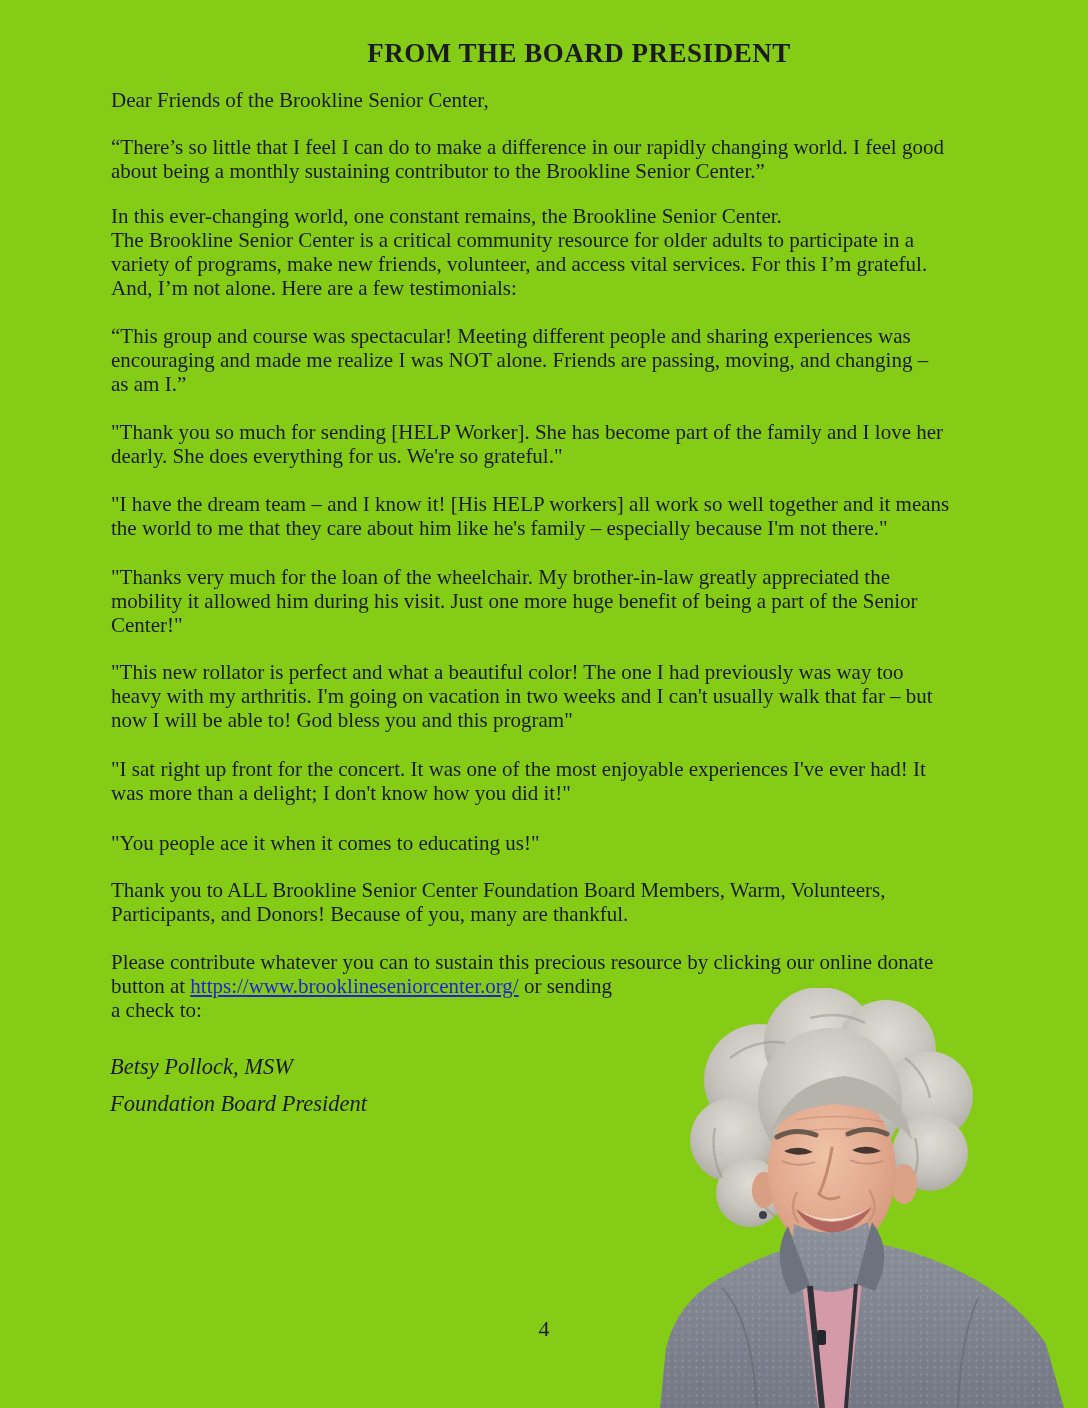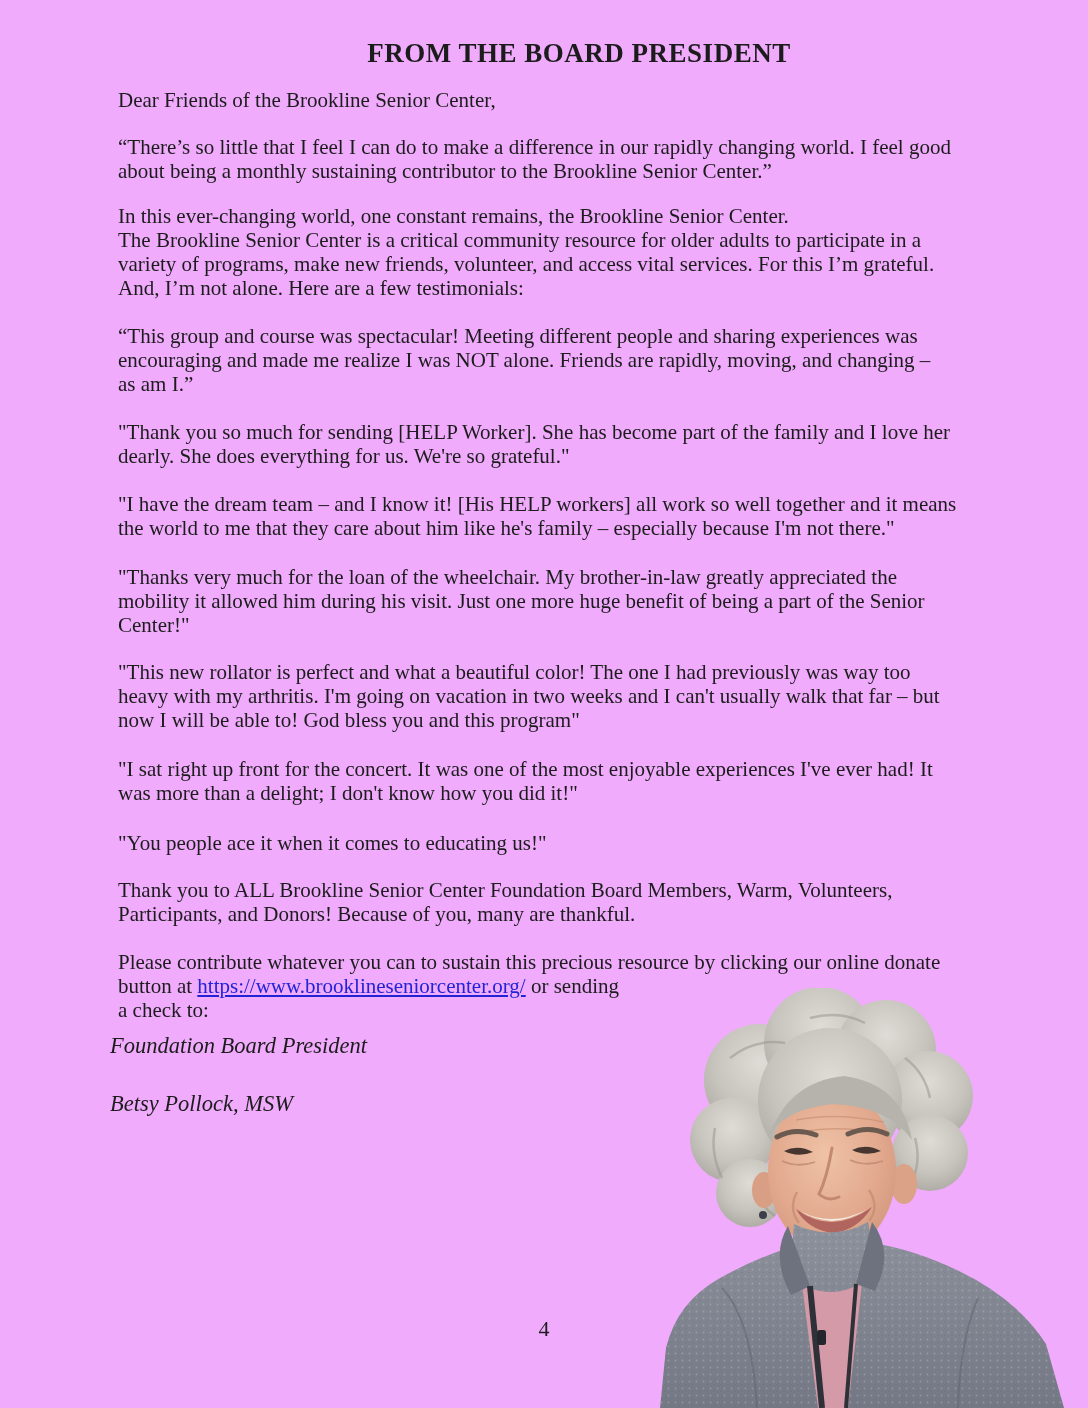--- a/index.html
+++ b/index.html
@@ -1,37 +1,37 @@
 <!DOCTYPE html>
 <html><head>
 <meta charset="utf-8">
 <style>
   html,body{margin:0;padding:0;background:#e8e8e8;}
   .page{
     position:relative;
     width:1088px;height:1408px;
-    background:#f0abfc;
+    background:#84cc16;
     overflow:hidden;
     font-family:"Liberation Serif","DejaVu Serif",serif;
     color:#1c1c1c;
   }
   .content{
     position:absolute;
     left:110px;top:38px;right:40px;
   }
   .doc-title{
     text-align:center;
     font-weight:bold;
     font-size:27px;
     line-height:30px;
     letter-spacing:0.5px;
     margin:0;
   }
   .para{
-    margin:8px;
+    margin:1px;
     font-size:21px;
     line-height:24px;
     white-space:pre-line;
   }
   .para.nopre{white-space:normal;}
   .link{
     color:#2323d6;
     cursor:pointer;
   }
   .sig{
@@ -64,21 +64,21 @@
     <p class="para" style="margin-top:20px">Dear Friends of the Brookline Senior Center,</p>
 
     <p class="para" style="margin-top:23px">“There’s so little that I feel I can do to make a difference in our rapidly changing world. I feel good
 about being a monthly sustaining contributor to the Brookline Senior Center.”</p>
 
     <p class="para" style="margin-top:21px">In this ever-changing world, one constant remains, the Brookline Senior Center.
 The Brookline Senior Center is a critical community resource for older adults to participate in a
 variety of programs, make new friends, volunteer, and access vital services. For this I’m grateful.
 And, I’m not alone. Here are a few testimonials:</p>
     <p class="para" style="margin-top:24px">“This group and course was spectacular! Meeting different people and sharing experiences was
-encouraging and made me realize I was NOT alone. Friends are rapidly, moving, and changing –
+encouraging and made me realize I was NOT alone. Friends are passing, moving, and changing –
 as am I.”</p>
     <p class="para" style="margin-top:24px">"Thank you so much for sending [HELP Worker]. She has become part of the family and I love her
 dearly. She does everything for us. We're so grateful."</p>
     <p class="para" style="margin-top:24px">"I have the dream team – and I know it! [His HELP workers] all work so well together and it means
 the world to me that they care about him like he's family – especially because I'm not there."</p>
     <p class="para" style="margin-top:25px">"Thanks very much for the loan of the wheelchair. My brother-in-law greatly appreciated the
 mobility it allowed him during his visit. Just one more huge benefit of being a part of the Senior
 Center!"</p>
     <p class="para" style="margin-top:23px">"This new rollator is perfect and what a beautiful color! The one I had previously was way too
 heavy with my arthritis. I'm going on vacation in two weeks and I can't usually walk that far – but
@@ -87,22 +87,22 @@
 was more than a delight; I don't know how you did it!"</p>
     <p class="para" style="margin-top:26px">"You people ace it when it comes to educating us!"</p>
 
     <p class="para" style="margin-top:23px">Thank you to ALL Brookline Senior Center Foundation Board Members, Warm, Volunteers,
 Participants, and Donors! Because of you, many are thankful.</p>
 
     <p class="para nopre" style="margin-top:24px"><span>Please contribute whatever you can to sustain this precious resource by clicking our online donate</span><br><span>button at </span><a class="link" href="#">https://www.brooklineseniorcenter.org/</a><span> or sending</span><br><span>a check to:</span></p>
 
 
 
+    <p class="sig" style="margin-top:32px">Betsy Pollock, MSW</p>
     <p class="sig" style="margin-top:11px">Foundation Board President</p>
-    <p class="sig" style="margin-top:32px">Betsy Pollock, MSW</p>
   </div>
 
   <div class="page-number">4</div>
 
   <div class="photo">
     <svg viewBox="0 0 428 420" width="428" height="420">
       <defs>
         <radialGradient id="faceG" cx="45%" cy="40%" r="70%">
           <stop offset="0%" stop-color="#efc2a6"></stop>
           <stop offset="60%" stop-color="#e2a98e"></stop>

